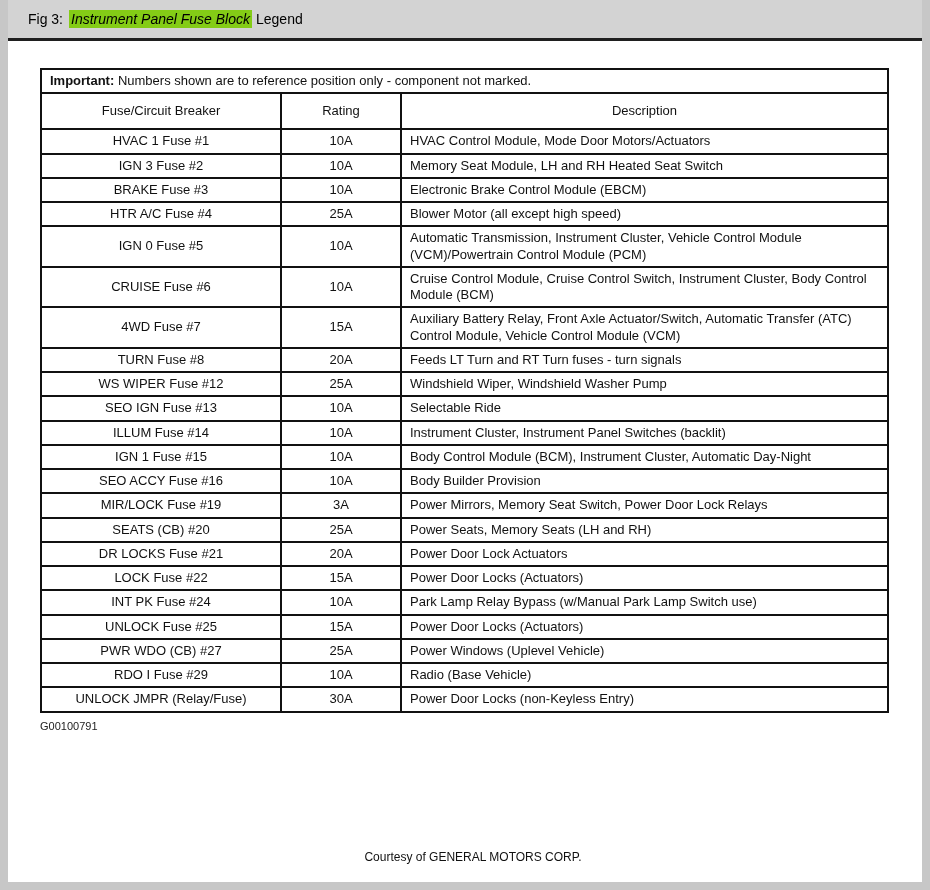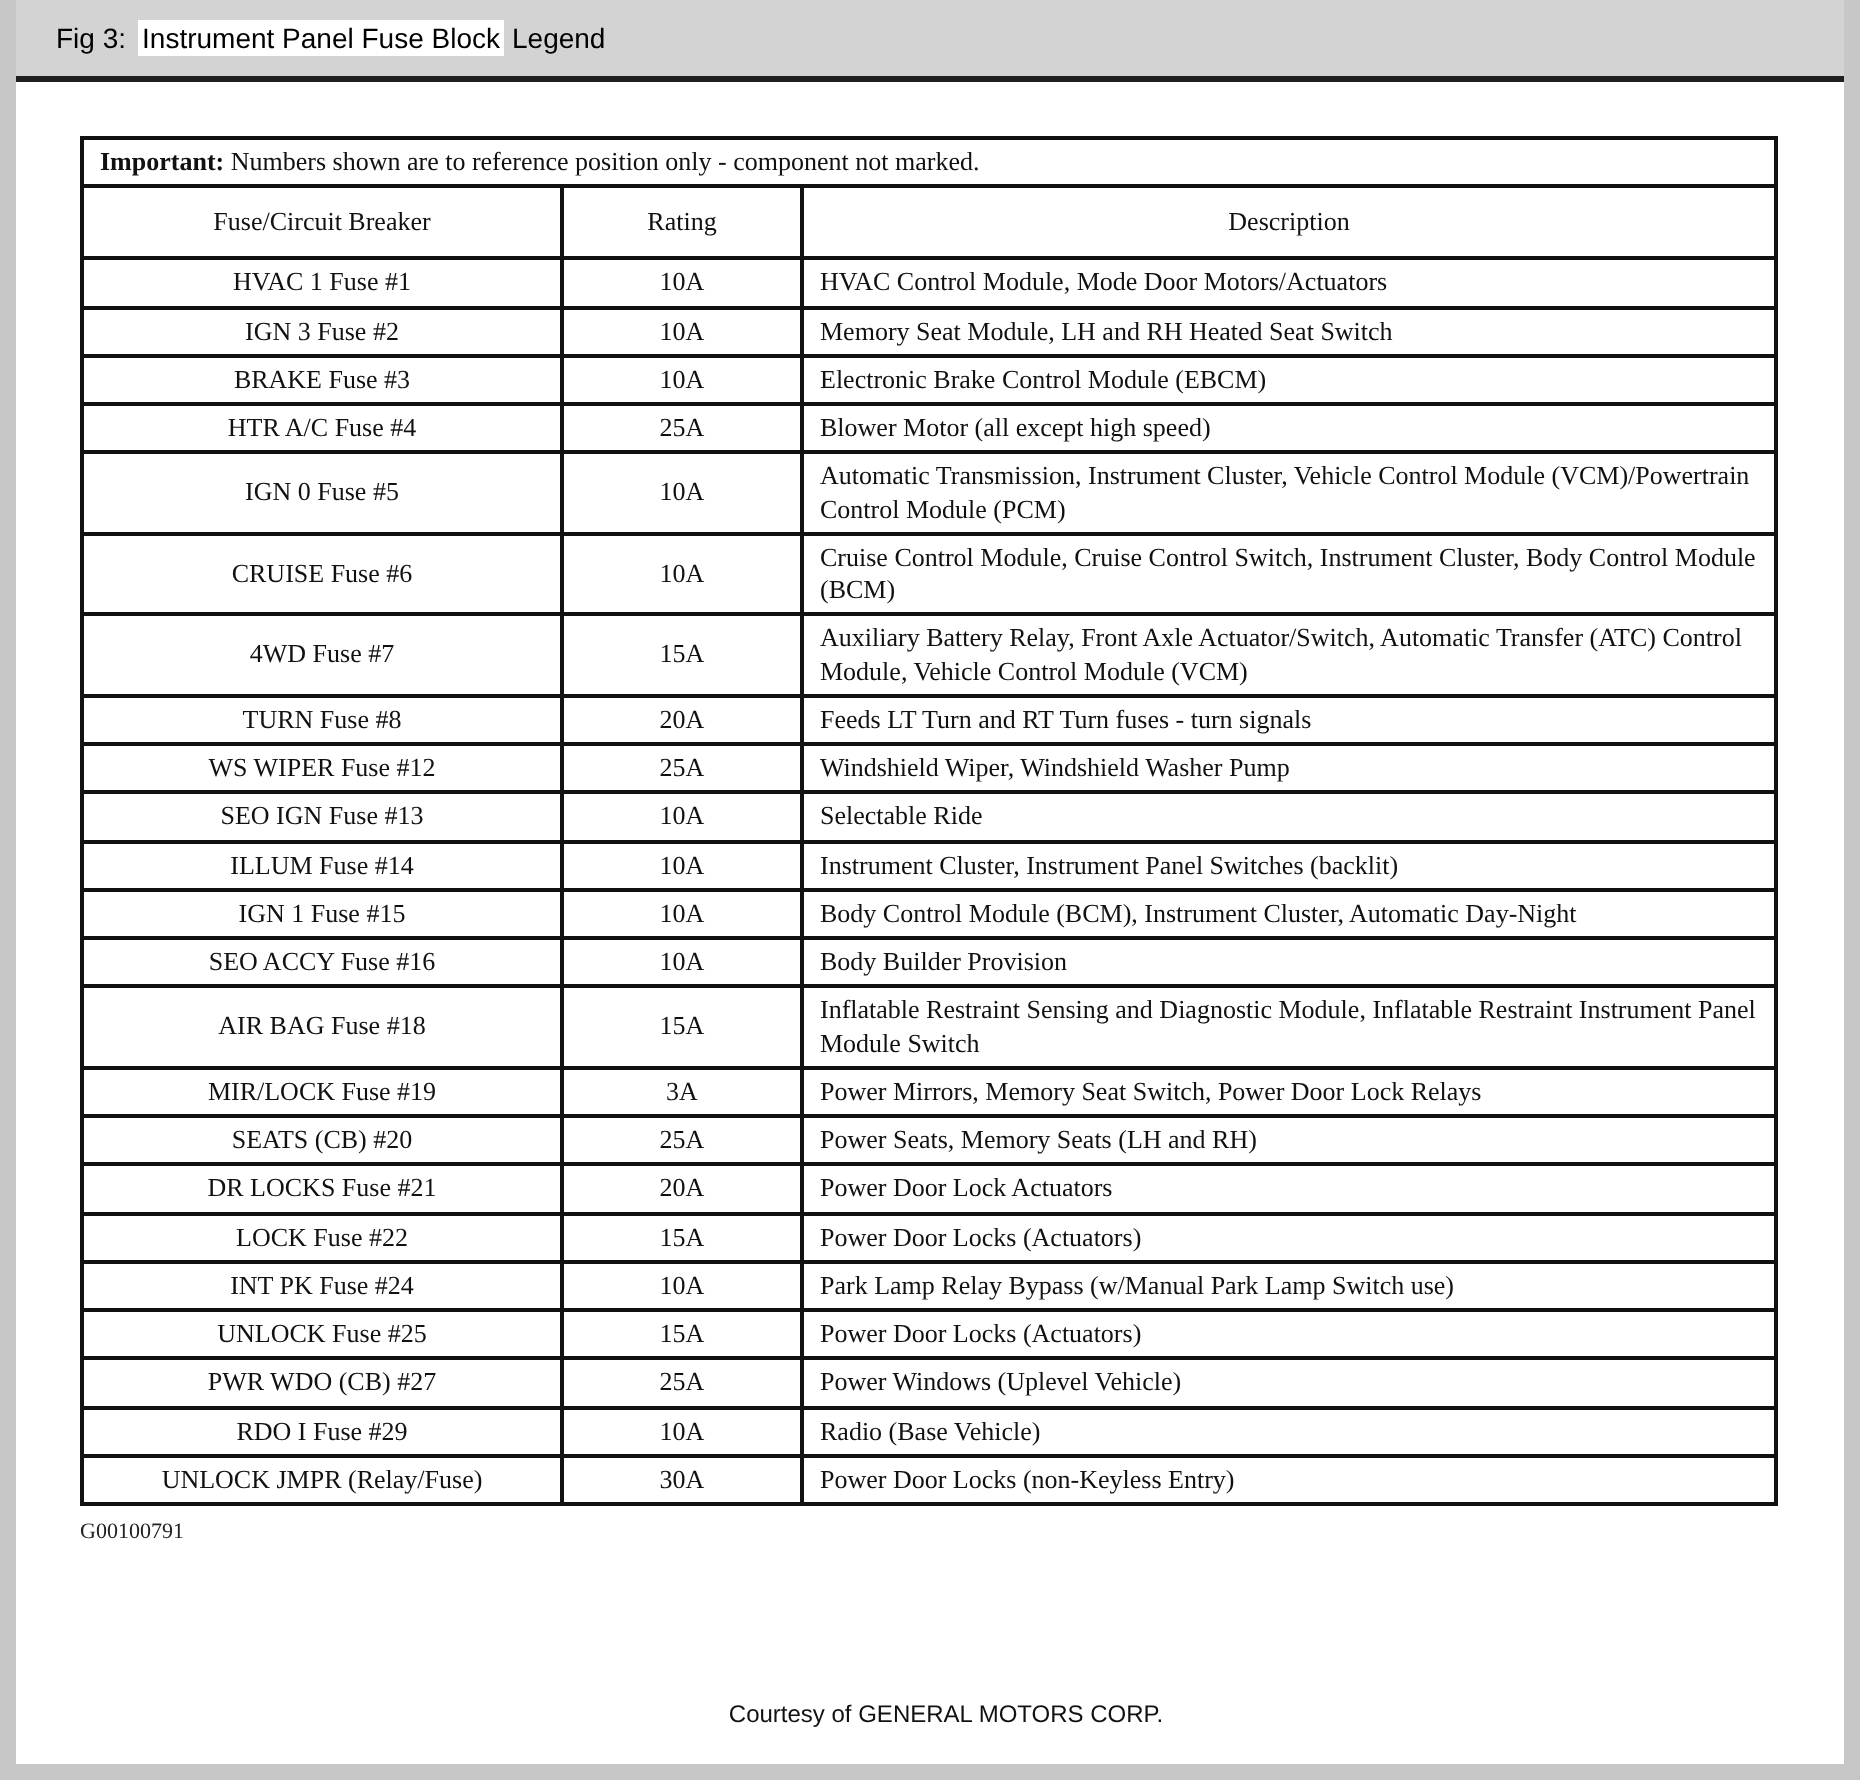--- a/index.html
+++ b/index.html
@@ -29,21 +29,20 @@
     font-size: 14px;
     color: #000;
   }
   .titlebar .hl {
     background: #f8e000;
     padding: 1px 2px;
     margin: 0 4px 0 6px;
   }
   .content {
     padding: 27px 33px 0 32px;
-    font-family: Liberation Serif, serif;
   }
   table.fuse-table {
     border-collapse: collapse;
     width: 100%;
     font-size: 13px;
     table-layout: fixed;
   }
   .fuse-table td, .fuse-table th {
     border: 2px solid #111;
     padding: 3px 8px;
@@ -81,21 +80,21 @@
     color: #111;
   }
 </style>
 </head>
 <body>
 
 <div class="page" style="border-bottom-color: rgb(199, 199, 199); border-right-color: rgb(199, 199, 199); border-left-color: rgb(199, 199, 199);">
 
   <div class="titlebar" style="background: rgb(211, 211, 211);">
     <span>Fig 3:</span>
-    <span class="hl" style="background: #ffffff;">Instrument Panel Fuse Block</span>
+    <span class="hl" style="background: #84cc16; font-style: italic;">Instrument Panel Fuse Block</span>
     <span>Legend</span>
   </div>
 
   <div class="content">
     <table class="fuse-table">
       <colgroup>
         <col class="col-fuse">
         <col class="col-rating">
         <col class="col-desc">
       </colgroup>
@@ -169,25 +168,20 @@
             <td class="c-fuse">IGN 1 Fuse #15</td>
             <td class="c-rating">10A</td>
             <td class="c-desc">Body Control Module (BCM), Instrument Cluster, Automatic Day-Night</td>
           </tr>
           <tr>
             <td class="c-fuse">SEO ACCY Fuse #16</td>
             <td class="c-rating">10A</td>
             <td class="c-desc">Body Builder Provision</td>
           </tr>
           <tr>
-            <td class="c-fuse">AIR BAG Fuse #18</td>
-            <td class="c-rating">15A</td>
-            <td class="c-desc">Inflatable Restraint Sensing and Diagnostic Module, Inflatable Restraint Instrument Panel Module Switch</td>
-          </tr>
-          <tr>
             <td class="c-fuse">MIR/LOCK Fuse #19</td>
             <td class="c-rating">3A</td>
             <td class="c-desc">Power Mirrors, Memory Seat Switch, Power Door Lock Relays</td>
           </tr>
           <tr>
             <td class="c-fuse">SEATS (CB) #20</td>
             <td class="c-rating">25A</td>
             <td class="c-desc">Power Seats, Memory Seats (LH and RH)</td>
           </tr>
           <tr>

